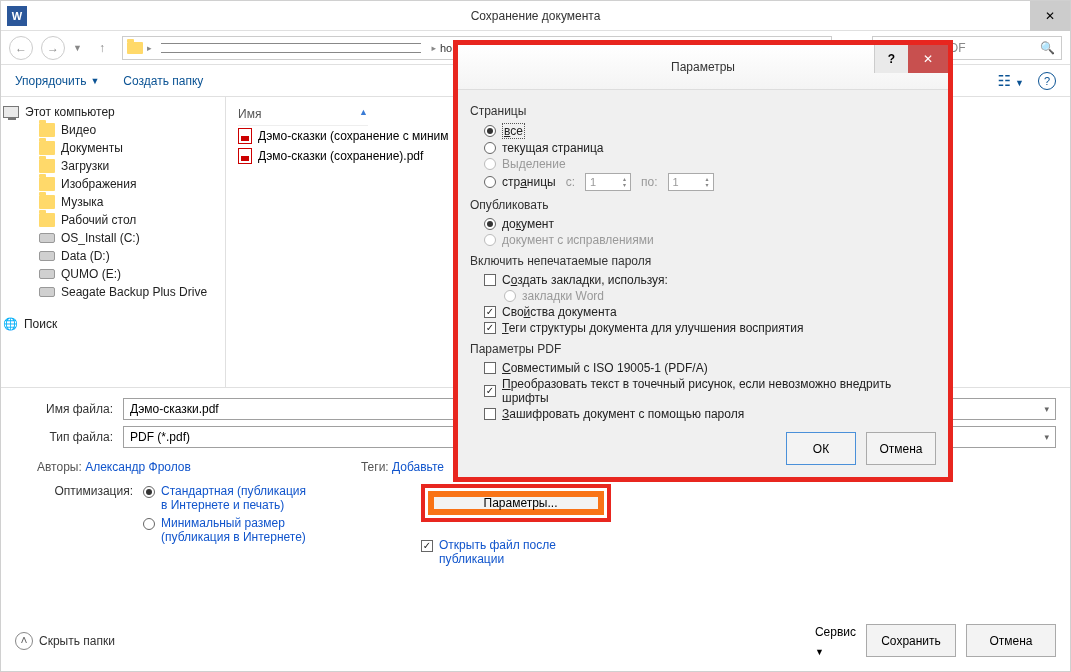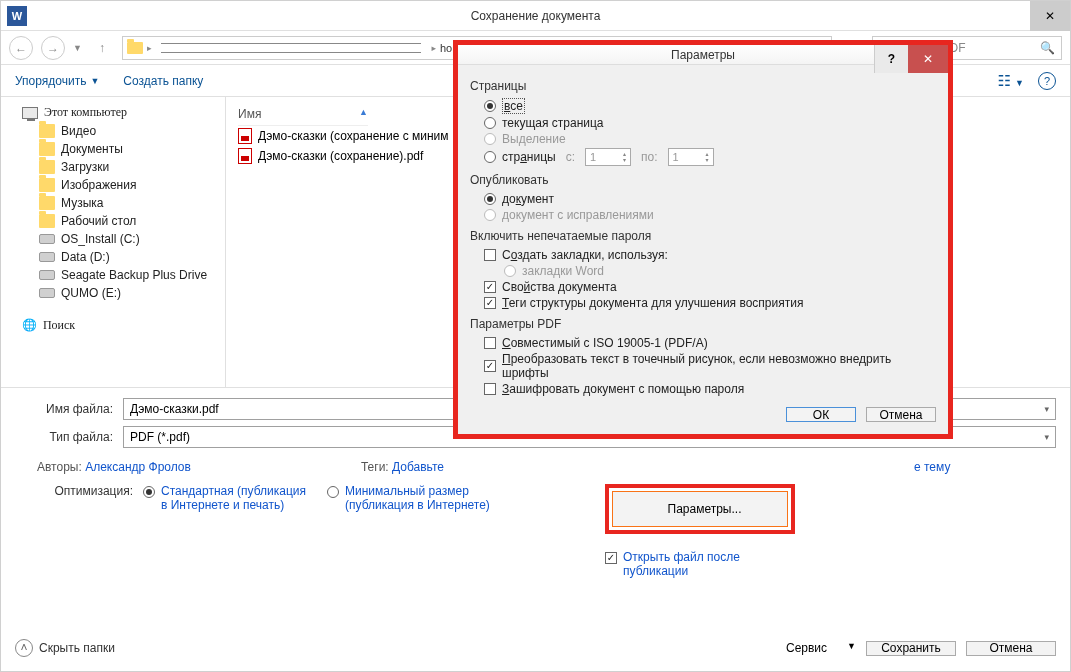--- a/index.html
+++ b/index.html
@@ -74,21 +74,21 @@
   .split { display: flex; height: 290px; }
   .sidebar {
     width: 225px; background: #fff; overflow-y: auto;
     border-right: 1px solid #e0e0e0; padding: 6px 0;
   }
   .tree-item {
     display: flex; align-items: center; gap: 6px; padding: 2px 8px 2px 18px;
     color: #222; white-space: nowrap;
   }
   .tree-item.indent { padding-left: 38px; }
-  .tree-item.root { padding-left: 21px; font-size: 12px; font-family: Liberation Serif, serif;}
+  .tree-item.root { padding-left: 2px; font-size: 12px;}
   .ico { width:16px; height:14px; display:inline-flex; align-items:center; justify-content:center; font-size:12px;}
   .drive-icon { width:16px; height:10px; background:#d0d0d0; border:1px solid #999; border-radius:2px; display:inline-block;}
   .pc-icon { width:16px; height:12px; border:1px solid #777; background:#eaeaea; display:inline-block; position:relative;}
   .pc-icon::after { content:""; position:absolute; bottom:-3px; left:4px; width:8px; height:2px; background:#777;}
   .filepane {
     flex: 1; padding: 6px 12px;
   }
   .col-header { color: #555; padding: 4px 0; border-bottom: 1px solid #eee; display:flex; gap:4px; width:130px;}
   .file-row { display: flex; align-items: center; gap: 6px; padding: 2px 0; }
   .pdf-icon { width:14px; height:16px; background:#fff; border:1px solid #c00; position:relative; display:inline-block;}
@@ -103,52 +103,52 @@
   .form-label { width: 108px; text-align: right; padding-right: 10px; color:#333;}
   .form-input {
     flex: 1; height: 22px; border: 1px solid #a0a0a0; padding: 0 6px;
     display: flex; align-items: center; justify-content: space-between;
   }
   .meta-row { display:flex; padding: 6px 0 0 22px; gap:50px; font-size:12px;}
   .meta-label { color:#555;text-align:center;}
   .meta-val { color:#1155cc; }
   .opt-row { display:flex; padding: 10px 0 0 22px; gap:10px; align-items:flex-start;}
   .opt-label {color:#333; width:96px; text-align:right;}
-  .radio-stack { display:flex; gap:16px;}
+  .radio-stack { display:flex; flex-direction:column; gap:4px;}
   .radio-item { display:flex; gap:6px; color:#1155cc;}
   .radio-circle { width:12px; height:12px; border:1px solid #666; border-radius:50%; display:inline-flex; align-items:center; justify-content:center; flex-shrink:0; margin-top:2px; background:#fff;}
   .radio-circle.checked::after { content:""; width:6px; height:6px; background:#333; border-radius:50%;}
   .options-col { margin-left: 90px;}
   .options-btn-wrap { border: 4px solid #e8261f; padding: 3px; width: 190px; }
   .options-btn {
-    width: 100%; height: 36px; background:#f3f3f3; border:1px solid #f97316;
+    width: 100%; height: 24px; background:#f3f3f3; border:6px solid #f97316;
     display:flex; align-items:center; justify-content:center;padding-left:9px;
   }
   .check-row { display:flex; gap:6px; color:#1155cc; margin-top:16px;}
   .chk { width:12px; height:12px; border:1px solid #666; display:inline-flex; align-items:center; justify-content:center; flex-shrink:0; margin-top:2px; background:#fff;}
   .chk.checked::after { content:"✓"; font-size:10px; color:#222; line-height:1;}
   
   .footer {
     position:absolute; bottom:14px; left:0; right:0;
     display:flex; align-items:center; padding: 0 14px;
   }
   .hide-folders { display:flex; align-items:center; gap:6px; color:#333;}
   .hide-folders-ico { width:18px; height:18px; border-radius:50%; border:1px solid #888; display:flex; align-items:center; justify-content:center; color:#666;}
   .footer-right { margin-left:auto; display:flex; gap:10px; align-items:center;}
   .dlg-btn {
-    min-width: 90px; height:15px; background:#f3f3f3; border:1px solid #aaa;
+    min-width: 90px; height:33px; background:#f3f3f3; border:1px solid #aaa;
     display:flex; align-items:center; justify-content:center;
   }
   
   .options-overlay {
     position: absolute; left: 452px; top: 39px; width: 500px;
     border: 5px solid #e8261f; background: #fff; z-index: 10;
   }
   .opt-titlebar {
-    height: 20px; background: linear-gradient(#fff,#f4f4f4);
+    height: 45px; background: linear-gradient(#fff,#f4f4f4);
     display:flex; align-items:center; justify-content:center;
     position: relative; border-bottom:1px solid #ddd;
   }
   .opt-title { color:#333;}
   .opt-help {
     position:absolute; right:40px; top:0; width:34px; height:28px;
     display:flex; align-items:center; justify-content:center;
     background:#eaeaea; border-left:1px solid #ccc; font-weight:bold;
   }
   .opt-close {
@@ -257,25 +257,25 @@
     <div class="tree-item indent">
         <span class="drive-icon"></span>
         <span>OS_Install (C:)</span>
       </div>
     <div class="tree-item indent">
         <span class="drive-icon"></span>
         <span>Data (D:)</span>
       </div>
     <div class="tree-item indent">
         <span class="drive-icon"></span>
+        <span>QUMO (E:)</span>
+      </div>
+    <div class="tree-item indent">
+        <span class="drive-icon"></span>
         <span>Seagate Backup Plus Drive</span>
-      </div>
-    <div class="tree-item indent">
-        <span class="drive-icon"></span>
-        <span>QUMO (E:)</span>
       </div>
     <div style="height:14px;"></div>
     <div class="tree-item root">
       <span style="color:#1e88e5;">🌐</span>
       <span>Поиск</span>
     </div>
   </div>
   <div class="filepane">
     <div class="col-header">
       <span>Имя</span>
@@ -341,21 +341,21 @@
     </div>
   </div>
 </div>
 
 <div class="footer">
   <div class="hide-folders">
     <span class="hide-folders-ico">˄</span>
     <span>Скрыть папки</span>
   </div>
   <div class="footer-right">
-    <span style="display:flex;gap:20px;align-items:flex-start;">
+    <span style="display:flex;gap:8px;align-items:flex-start;flex-direction:column;">
       <span>Сервис</span>
         <span style="font-size:9px;">▼</span>
     </span>
     <span class="dlg-btn">Сохранить</span>
     <span class="dlg-btn">Отмена</span>
   </div>
 </div>
 
 <div class="options-overlay">
   <div class="opt-titlebar">

